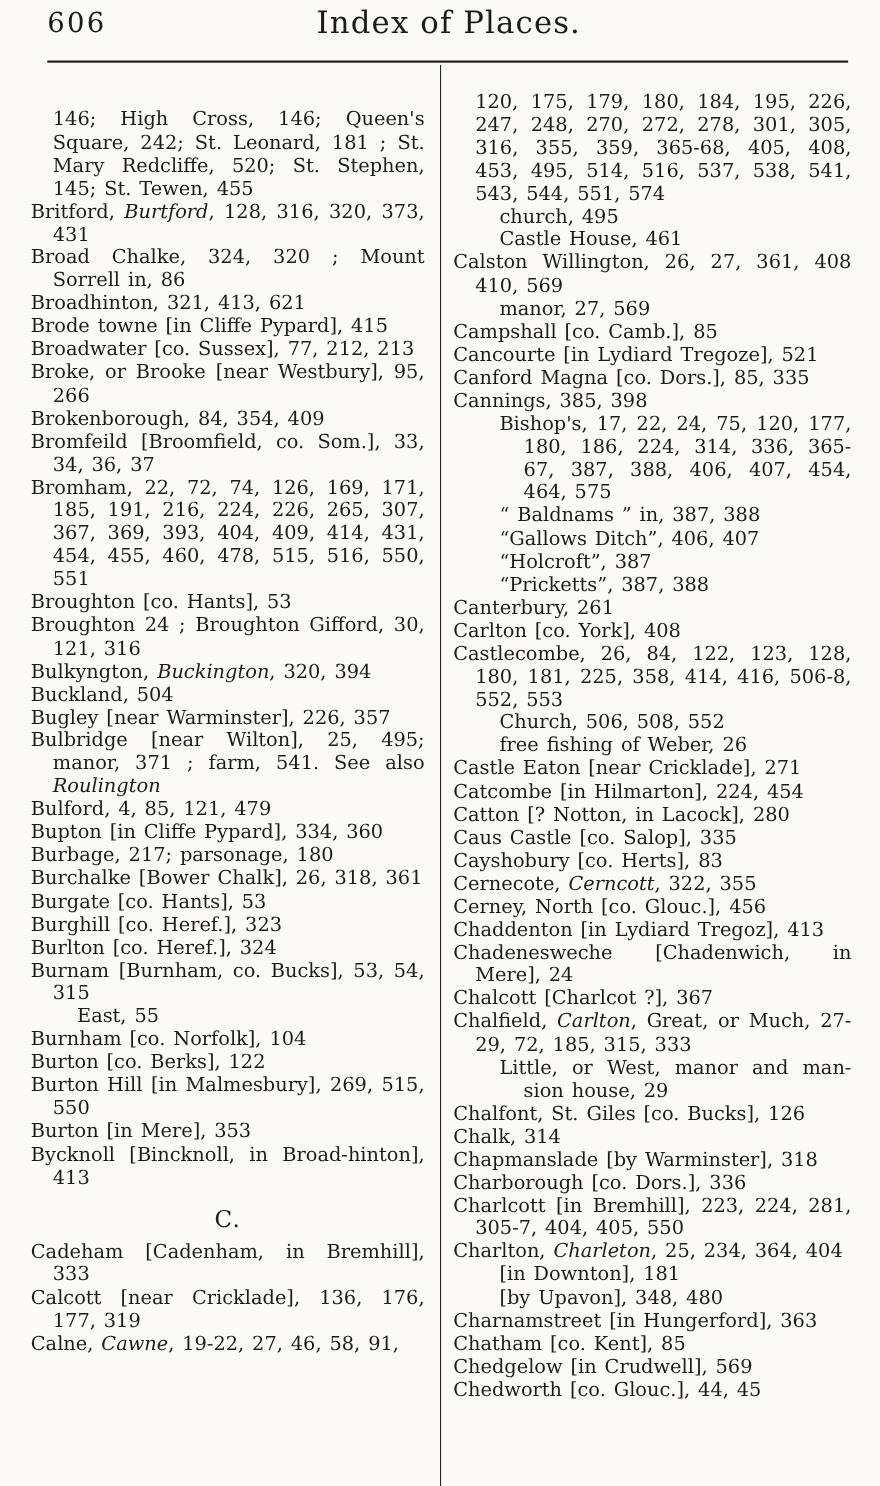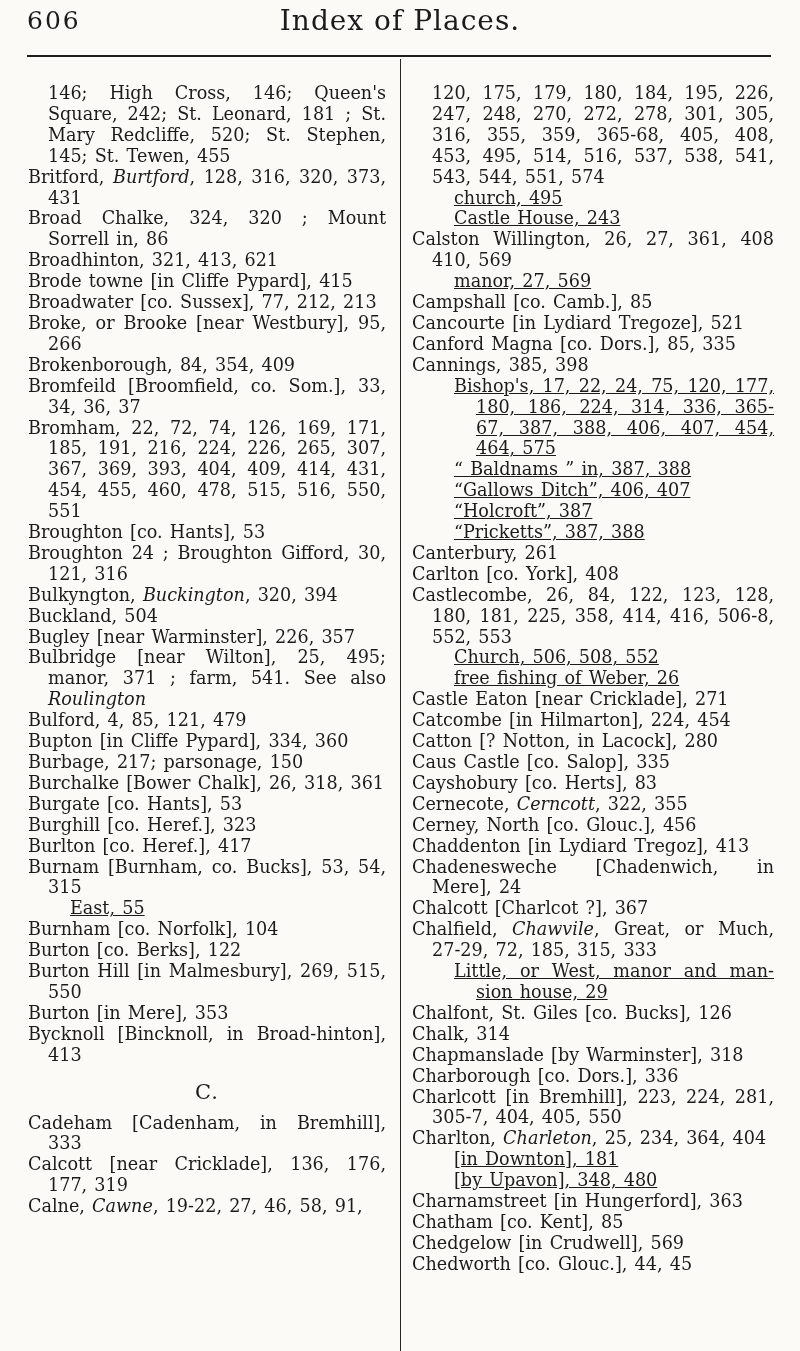--- a/index.html
+++ b/index.html
@@ -12,20 +12,21 @@
   }
   .page{
     position:relative;
     width:800px;height:1351px;
     background:#fbfaf7;
     box-sizing:border-box;
   }
   .header{
     position:relative;
     height:57px;
+    margin-left:16px;
   }
   .page-number{
     position:absolute;left:27px;top:6px;
     font-size:25px;letter-spacing:2px;
   }
   .page-title{
     position:absolute;left:0;right:0;top:4px;
     text-align:center;
     font-size:28px;
     letter-spacing:1px;
@@ -39,32 +40,32 @@
     display:flex;
     padding:26px 26px 0 28px;
     box-sizing:border-box;
   }
   .col{
     text-align:justify;
     font-size:17.6px;
     line-height:20.9px;
     word-spacing:1.6px;
   }
-  .col-left{width:358px;padding-right:13px;box-sizing:content-box;}
+  .col-left{width:358px;padding-right:13px;box-sizing:content-box;margin-top:16px;}
   .col-right{width:362px;padding-left:13px;}
   .divider{
     position:absolute;
     left:400px;top:2px;bottom:-1262px;
     width:1px;
     background:#262626;
   }
   
   .e{padding-left:20px;text-indent:-20px;}   
   .c{padding-left:20px;text-indent:0;}       
-  .s{padding-left:64px;text-indent:-22px;text-decoration:underline;}   
+  .s{padding-left:64px;text-indent:-22px;}   
   .h{
     text-align:center;
     font-size:21px;
     padding:16px 0 10px 0;
     text-indent:0;
     letter-spacing:1px;
   }
   i{}
 </style>
 </head>
@@ -89,42 +90,42 @@
         <div class="e">Bromfeild [Broomfield, co. Som.], 33, 34, 36, 37</div>
         <div class="e">Bromham, 22, 72, 74, 126, 169, 171, 185, 191, 216, 224, 226, 265, 307, 367, 369, 393, 404, 409, 414, 431, 454, 455, 460, 478, 515, 516, 550, 551</div>
         <div class="e">Broughton [co. Hants], 53</div>
         <div class="e">Broughton 24 ;  Broughton Gifford, 30, 121, 316</div>
         <div class="e">Bulkyngton, <i>Buckington</i>, 320, 394</div>
         <div class="e">Buckland, 504</div>
         <div class="e">Bugley [near Warminster], 226, 357</div>
         <div class="e">Bulbridge [near Wilton], 25, 495; manor, 371 ; farm, 541.  See also <i>Roulington</i></div>
         <div class="e">Bulford, 4, 85, 121, 479</div>
         <div class="e">Bupton [in Cliffe Pypard], 334, 360</div>
-        <div class="e">Burbage, 217;  parsonage, 150</div>
+        <div class="e">Burbage, 217;  parsonage, 180</div>
         <div class="e">Burchalke [Bower Chalk], 26, 318, 361</div>
         <div class="e">Burgate [co. Hants], 53</div>
         <div class="e">Burghill [co. Heref.], 323</div>
-        <div class="e">Burlton [co. Heref.], 417</div>
+        <div class="e">Burlton [co. Heref.], 324</div>
         <div class="e">Burnam [Burnham, co. Bucks], 53, 54, 315</div>
         <div class="s">East, 55</div>
         <div class="e">Burnham [co. Norfolk], 104</div>
         <div class="e">Burton [co. Berks], 122</div>
         <div class="e">Burton Hill [in Malmesbury], 269, 515, 550</div>
         <div class="e">Burton [in Mere], 353</div>
         <div class="e">Bycknoll [Bincknoll, in Broad-hinton], 413</div>
         <div class="h">C.</div>
         <div class="e">Cadeham [Cadenham, in Bremhill], 333</div>
         <div class="e">Calcott [near Cricklade], 136, 176, 177, 319</div>
         <div class="e">Calne, <i>Cawne</i>, 19-22, 27, 46, 58, 91,</div>
       </div>
     <div class="divider"></div>
     <div class="col col-right">
         <div class="c">120, 175, 179, 180, 184, 195, 226, 247, 248, 270, 272, 278, 301, 305, 316, 355, 359, 365-68, 405, 408, 453, 495, 514, 516, 537, 538, 541, 543, 544, 551, 574</div>
         <div class="s">church, 495</div>
-        <div class="s">Castle House, 243</div>
+        <div class="s">Castle House, 461</div>
         <div class="e">Calston Willington, 26, 27, 361, 408 410, 569</div>
         <div class="s">manor, 27, 569</div>
         <div class="e">Campshall [co. Camb.], 85</div>
         <div class="e">Cancourte [in Lydiard Tregoze], 521</div>
         <div class="e">Canford Magna [co. Dors.], 85, 335</div>
         <div class="e">Cannings, 385, 398</div>
         <div class="s">Bishop's, 17, 22, 24, 75, 120, 177, 180, 186, 224, 314, 336, 365-67, 387, 388, 406, 407, 454, 464, 575</div>
         <div class="s">“ Baldnams ” in, 387, 388</div>
         <div class="s">“Gallows Ditch”, 406, 407</div>
         <div class="s">“Holcroft”, 387</div>
@@ -137,21 +138,21 @@
         <div class="e">Castle Eaton [near Cricklade], 271</div>
         <div class="e">Catcombe [in Hilmarton], 224, 454</div>
         <div class="e">Catton [? Notton, in Lacock], 280</div>
         <div class="e">Caus Castle [co. Salop], 335</div>
         <div class="e">Cayshobury [co. Herts], 83</div>
         <div class="e">Cernecote, <i>Cerncott</i>, 322, 355</div>
         <div class="e">Cerney, North [co. Glouc.], 456</div>
         <div class="e">Chaddenton  [in  Lydiard  Tregoz], 413</div>
         <div class="e">Chadenesweche  [Chadenwich,  in Mere], 24</div>
         <div class="e">Chalcott [Charlcot ?], 367</div>
-        <div class="e">Chalfield, <i>Chawvile</i>, Great, or Much, 27-29, 72, 185, 315, 333</div>
+        <div class="e">Chalfield, <i>Carlton</i>, Great, or Much, 27-29, 72, 185, 315, 333</div>
         <div class="s">Little, or West, manor and man-sion house, 29</div>
         <div class="e">Chalfont, St. Giles [co. Bucks], 126</div>
         <div class="e">Chalk, 314</div>
         <div class="e">Chapmanslade [by Warminster], 318</div>
         <div class="e">Charborough [co. Dors.], 336</div>
         <div class="e">Charlcott [in Bremhill], 223, 224, 281, 305-7, 404, 405, 550</div>
         <div class="e">Charlton, <i>Charleton</i>, 25, 234, 364, 404</div>
         <div class="s">[in Downton], 181</div>
         <div class="s">[by Upavon], 348, 480</div>
         <div class="e">Charnamstreet [in Hungerford], 363</div>

